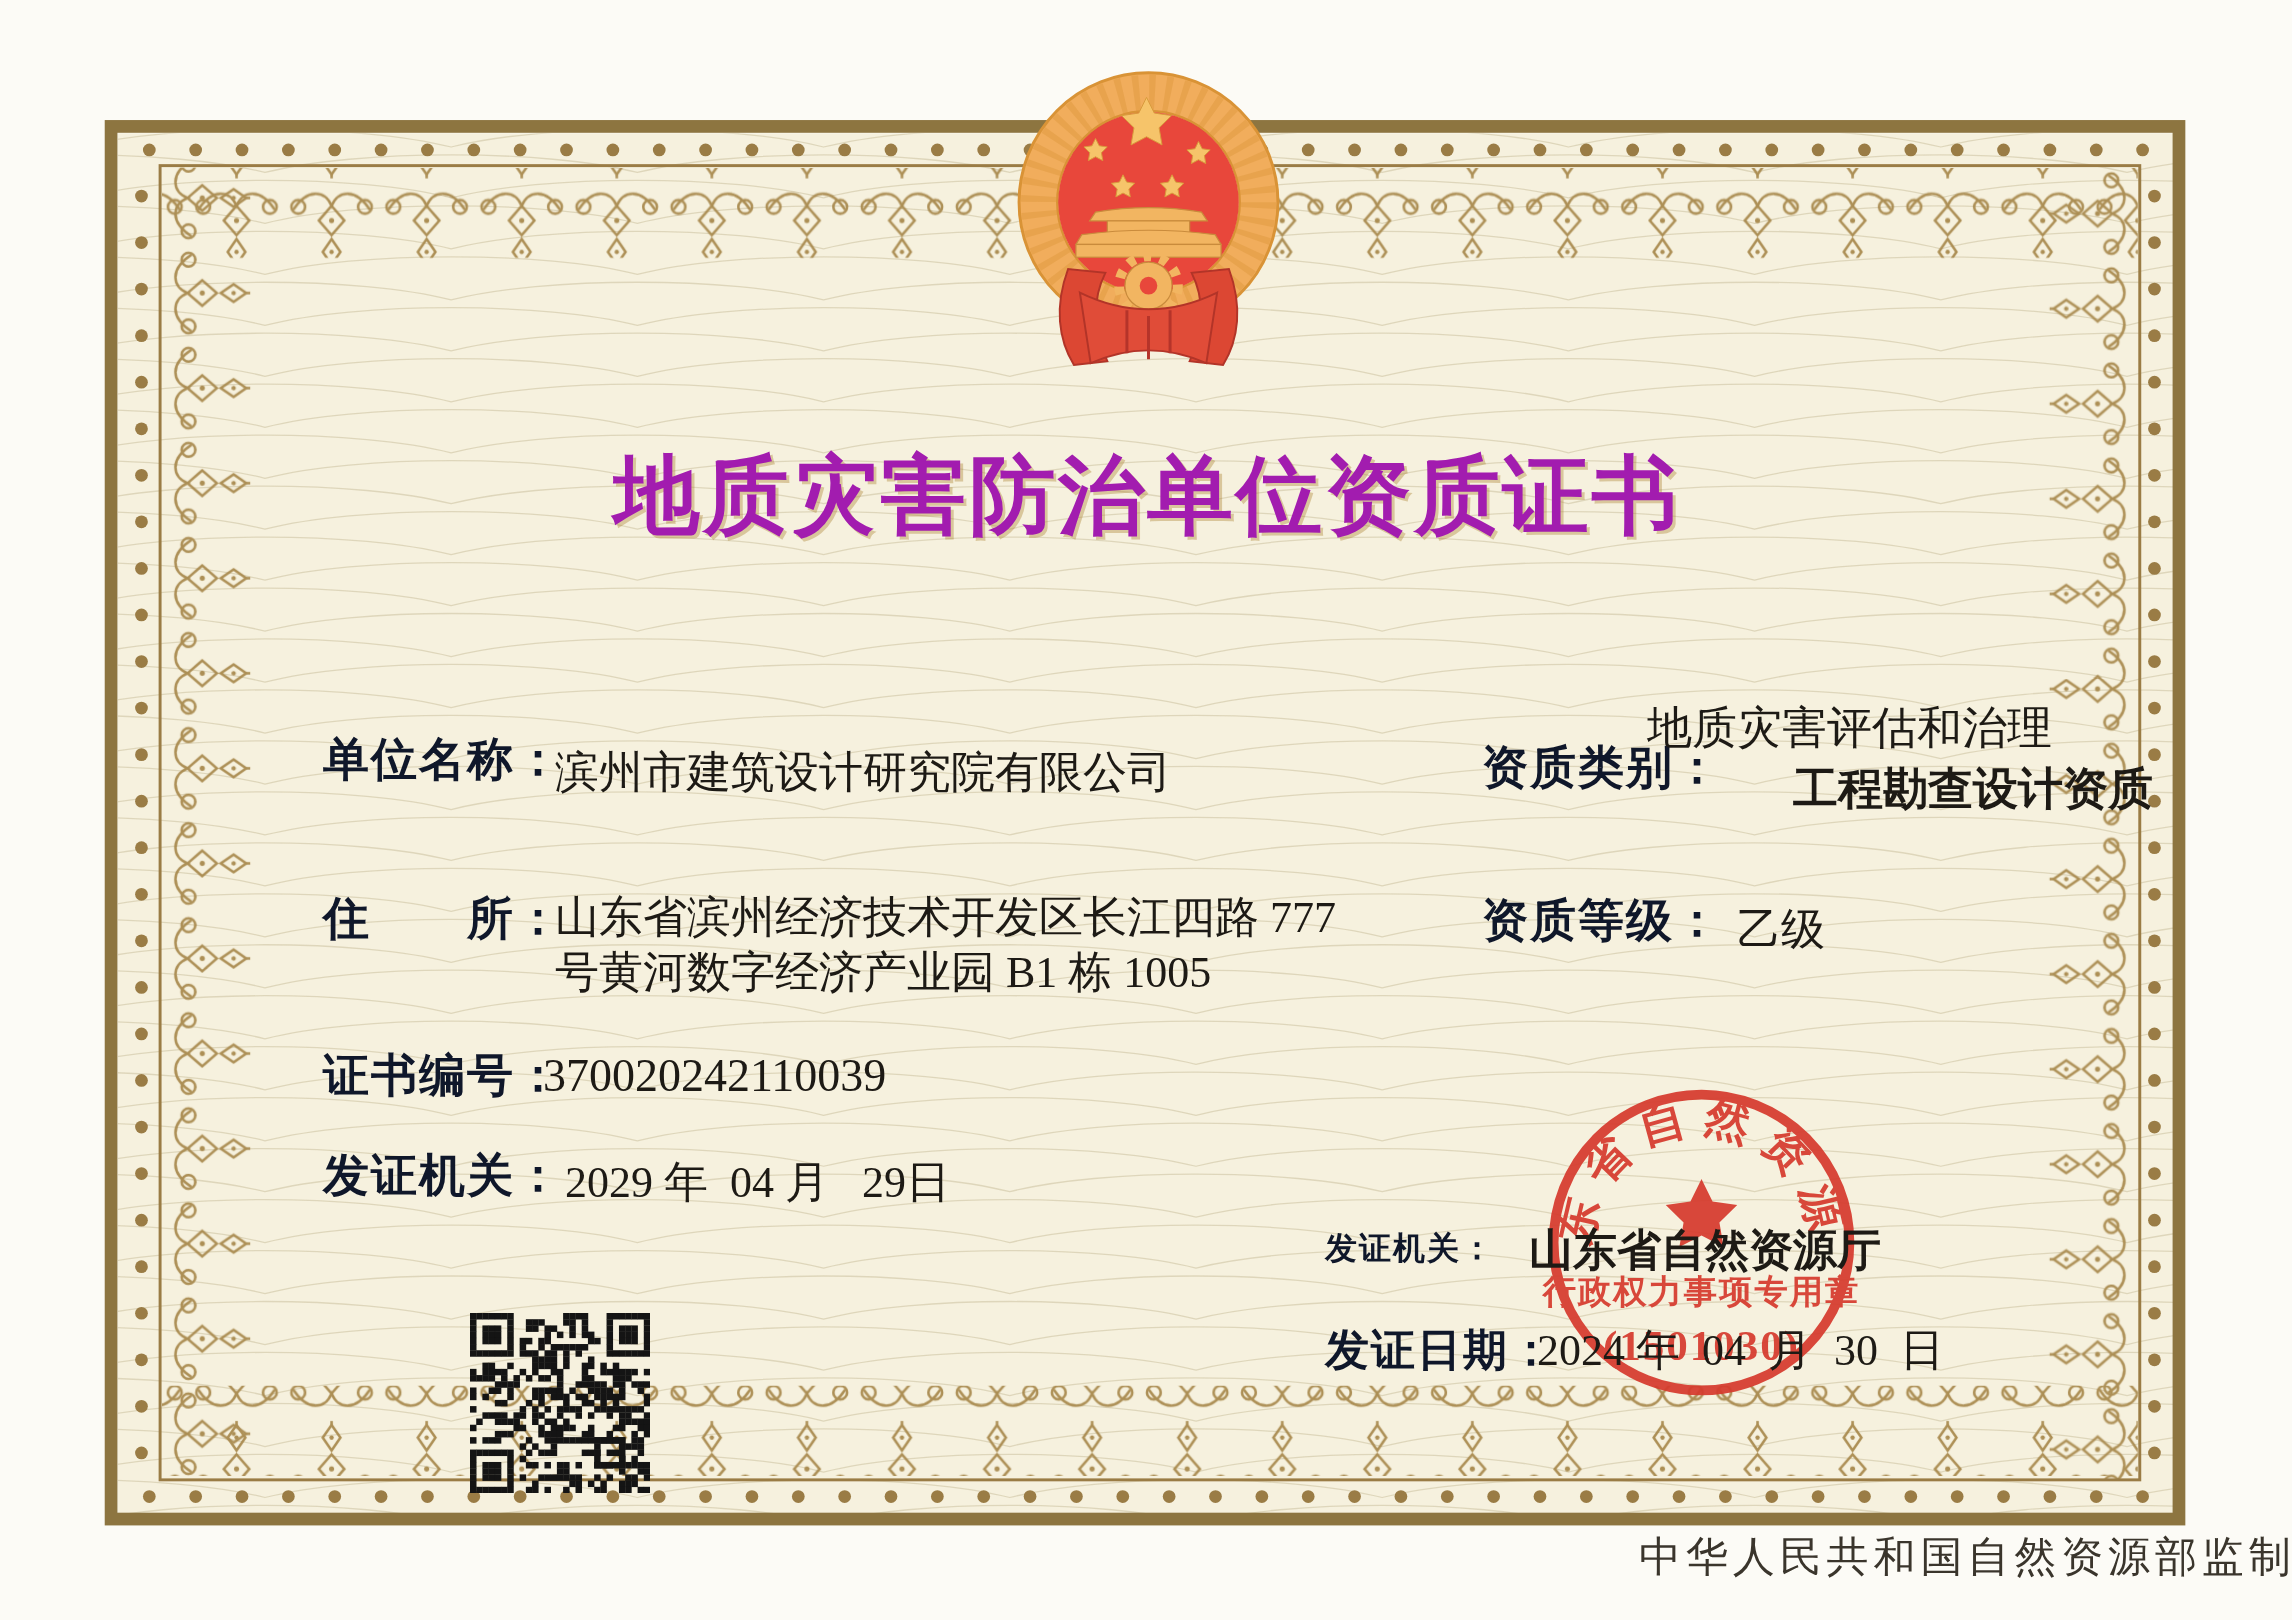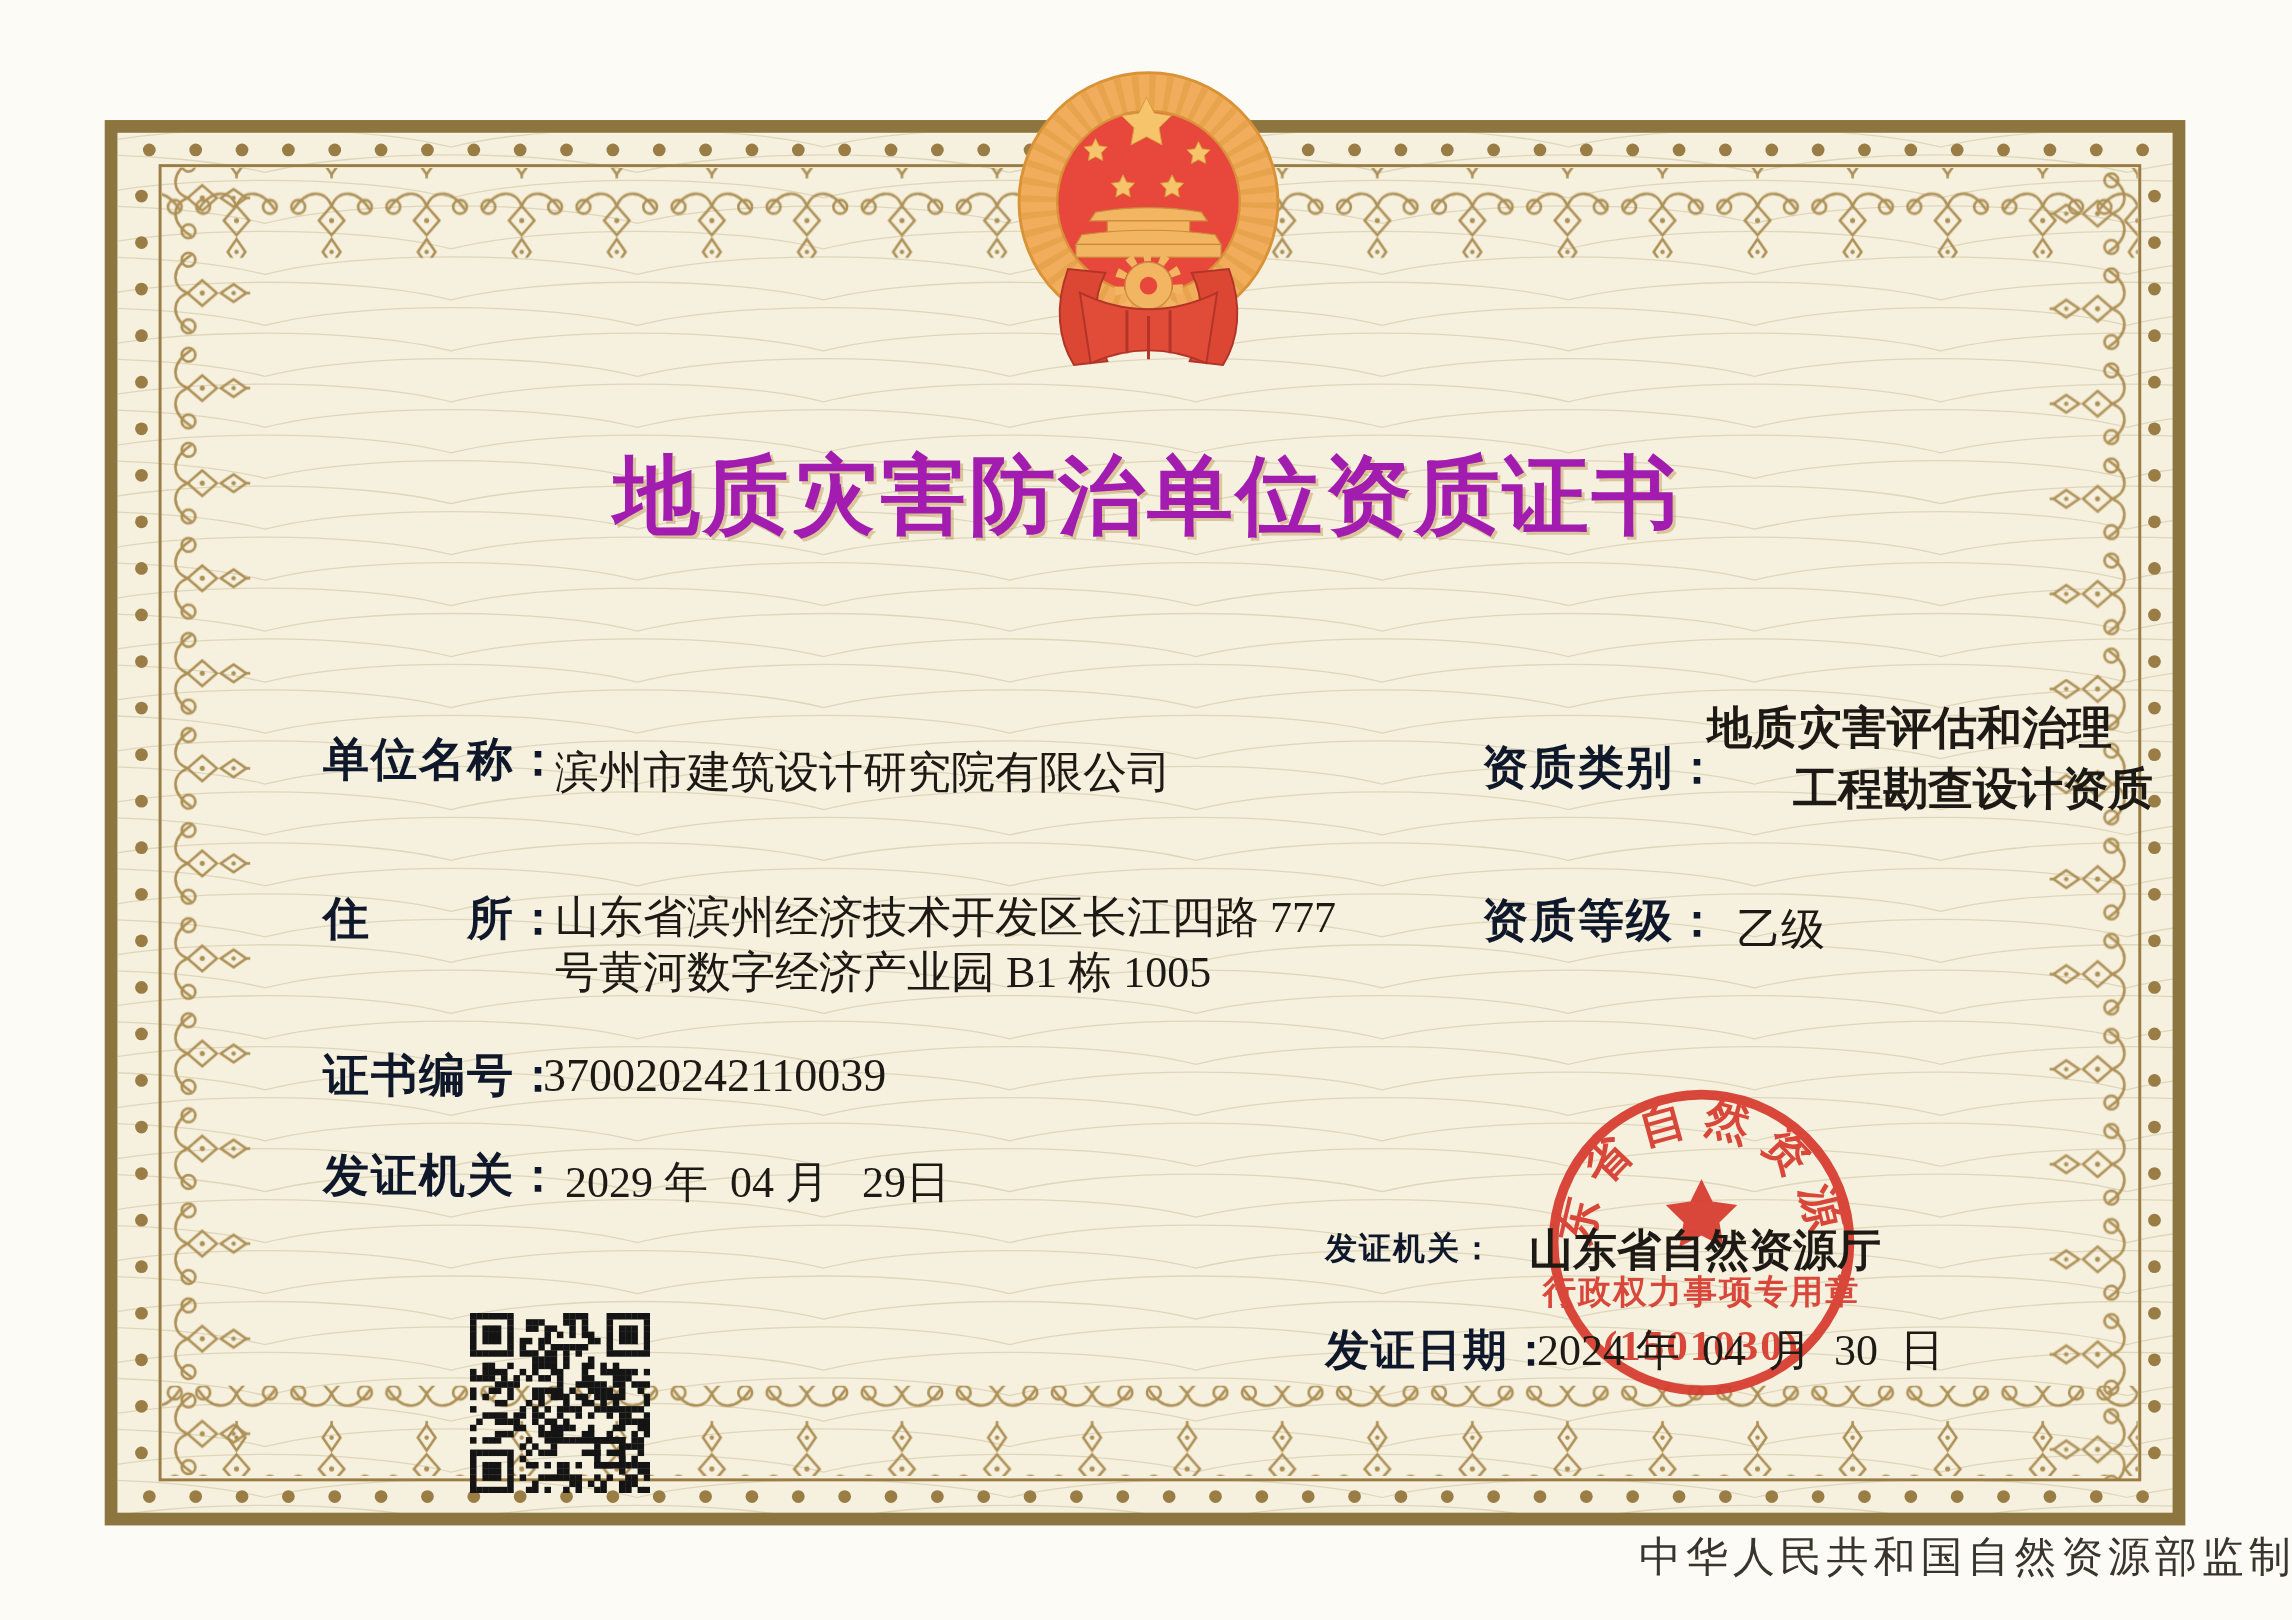--- a/index.html
+++ b/index.html
@@ -310,21 +310,21 @@
   <div class="abs val" style="left:555px;top:888px">山东省滨州经济技术开发区长江四路 777</div>
   <div class="abs val" style="left:555px;top:943px">号黄河数字经济产业园 B1 栋 1005</div>
 
   <div class="abs lbl" style="left:323px;top:1045px">证书编号：</div>
   <div class="abs val" style="left:543px;top:1049px;font-size:46px">370020242110039</div>
 
   <div class="abs lbl" style="left:323px;top:1145px">发证机关：</div>
   <div class="abs val" style="left:565px;top:1153px">2029 年  04 月   29日</div>
 
   <div class="abs lbl" style="left:1482px;top:737px">资质类别：</div>
-  <div class="abs val" style="left:1707px;top:698px;font-weight:bold;font-size:45px">地质灾害评估和治理</div>
+  <div class="abs val" style="left:1647px;top:698px;font-weight:normal;font-size:45px">地质灾害评估和治理</div>
   <div class="abs val" style="left:1793px;top:759px;font-weight:bold;font-size:45px">工程勘查设计资质</div>
 
   <div class="abs lbl" style="left:1482px;top:890px">资质等级：</div>
   <div class="abs val" style="left:1737px;top:900px">乙级</div>
 
   <div class="abs lbl" style="left:1325px;top:1227px;font-size:32px">发证机关：</div>
   <div class="abs val" style="left:1529px;top:1221px;font-weight:bold">山东省自然资源厅</div>
 
   <div class="abs lbl" style="left:1325px;top:1321px;font-size:44px">发证日期：</div>
   <div class="abs val" style="left:1537px;top:1321px">2024 年  04  月  30  日</div>

